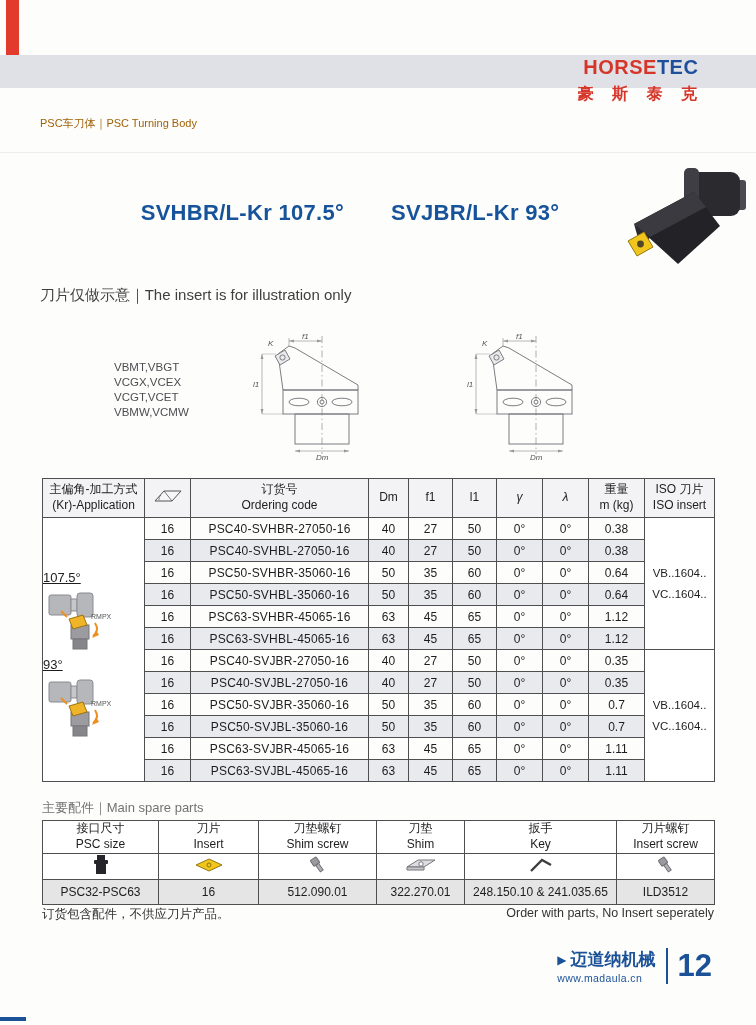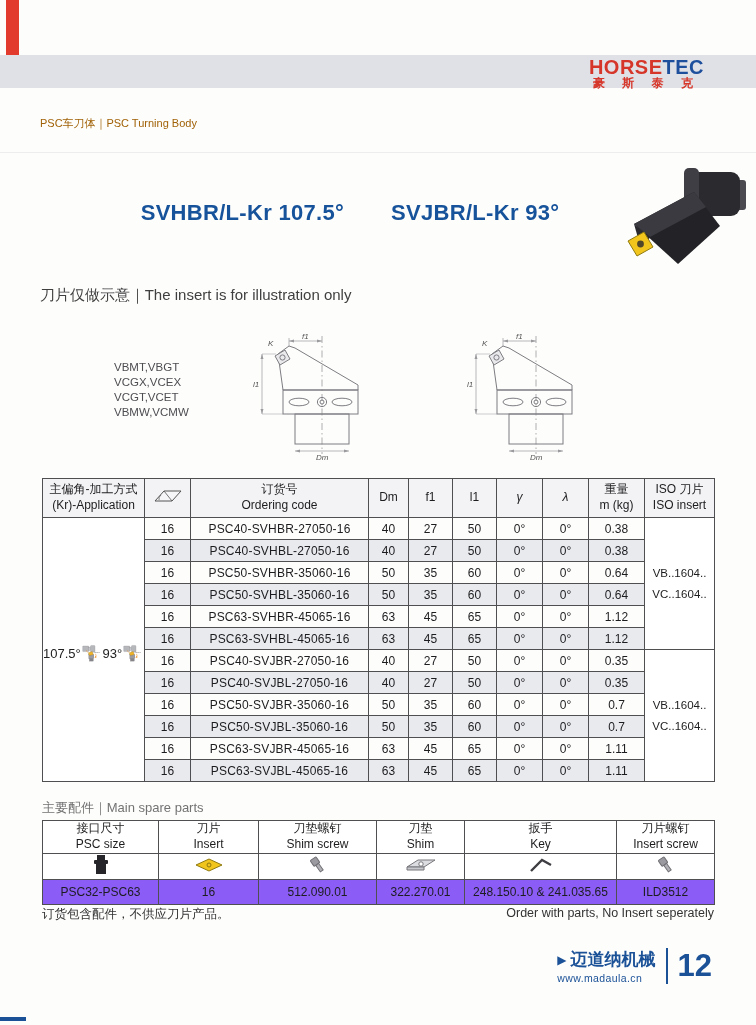--- a/index.html
+++ b/index.html
@@ -4,21 +4,21 @@
 <style>
   html,body { margin:0; padding:0; background:#ffffff; }
   #page { position:relative; width:756px; height:1025px; background:#fdfdfc; overflow:hidden;
           font-family:"Liberation Sans","DejaVu Sans",sans-serif; color:#222; }
 
   .red-bar { position:absolute; left:6px; top:0; width:13px; height:57px; background:#e23b2e; }
   .header-band { position:absolute; left:0; top:55px; width:756px; height:33px; background:#e0e1e6; }
   .logo { position:absolute; right:52px; top:57px; text-align:center; line-height:1; }
   .logo-en { font-size:20px; font-weight:bold; letter-spacing:.5px; }
   .logo-horse { color:#d6362a; } .logo-tec { color:#1d4f9c; }
-  .logo-cn { font-size:12px; color:#d6362a; letter-spacing:7px; margin-top:0; font-weight:bold; }
+  .logo-cn { font-size:16px; color:#d6362a; letter-spacing:7px; margin-top:9px; font-weight:bold; }
 
   .section-title { position:absolute; left:40px; top:116px; font-size:11px; color:#a16207; }
   .title-rule { position:absolute; left:0; top:152px; width:756px; height:1px; background:#ededee; }
 
   .titles { position:absolute; left:0; top:200px; width:700px; display:flex; justify-content:center; gap:47px; }
   .model-title { font-size:22px; font-weight:bold; color:#17539a; letter-spacing:.3px; }
 
   .product-photo { position:absolute; right:8px; top:162px; }
 
   .insert-note { position:absolute; left:40px; top:286px; font-size:15px; color:#3f3f3f; }
@@ -31,32 +31,32 @@
 
   table.main { position:absolute; left:42px; top:478px; width:672px; border-collapse:collapse;
                table-layout:fixed; font-size:12px; color:#1d1d1f; }
   .main th, .main td { border:1px solid #4f4f52; text-align:center; vertical-align:middle; padding:0; }
   .main thead th { height:38px; font-weight:normal; font-size:12px; background:#f3f3f6; line-height:1.3; }
   .main tbody td { height:21px; }
   .main tbody tr:nth-child(even) td { background:#e9eaee; }
   .greek { font-style:italic; font-size:13px; }
   .code-cell { font-size:12px; letter-spacing:.2px; }
   .app-cell { background:#fff; vertical-align:top; }
-  .app-cell-inner { display:flex; flex-direction:row; align-items:center; padding-top:6px; }
+  .app-cell-inner { display:flex; flex-direction:column; align-items:flex-start; padding-top:6px;text-decoration:underline; }
   .angle-label { font-size:13px; color:#222; margin:4px 0 2px; }
   .iso-cell { background:#fff; font-size:11.5px; }
   .iso-cell div { line-height:21px; }
 
   .spare-title { position:absolute; left:42px; top:799px; font-size:13px; color:#737373; }
   table.spare { position:absolute; left:42px; top:820px; width:672px; border-collapse:collapse;
                 table-layout:fixed; font-size:12px; color:#1d1d1f; }
   .spare th, .spare td { border:1px solid #4f4f52; text-align:center; vertical-align:middle; padding:0; }
   .spare thead th { height:32px; font-weight:normal; font-size:12px; line-height:1.3; background:#fff; }
   .spare .icon-row td { height:24px; background:#fff; }
-  .spare .value-row td { height:24px; background:#8b5cf6; font-size:12px; }
+  .spare .value-row td { height:24px; background:#e5e5e5; font-size:12px; }
 
   .order-notes { position:absolute; left:42px; top:906px; width:672px; display:flex;
                  justify-content:space-between; font-size:12.5px; color:#333; }
 
   .footer { position:absolute; right:44px; top:948px; display:flex; align-items:center; gap:10px; color:#1b5197; }
   .brand-top { font-size:17px; font-weight:bold; display:flex; align-items:center; gap:4px; }
   .brand-tri { font-size:12px; }
   .footer-url { font-size:10.5px; letter-spacing:.4px; margin-top:1px; }
   .footer-vline { width:2px; height:36px; background:#1b5197; }
   .page-number { font-size:31px; font-weight:bold; }

